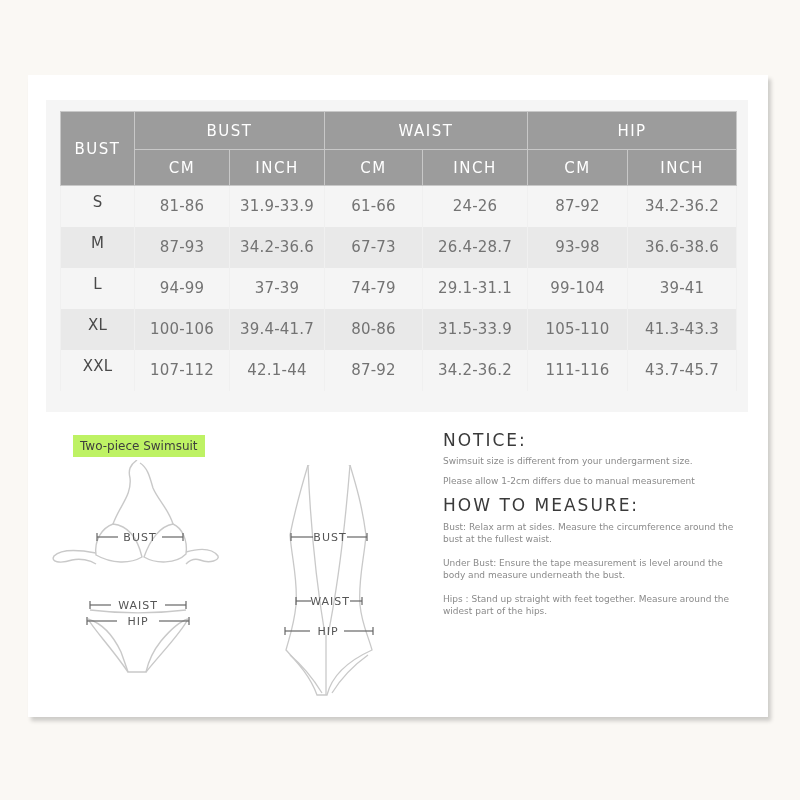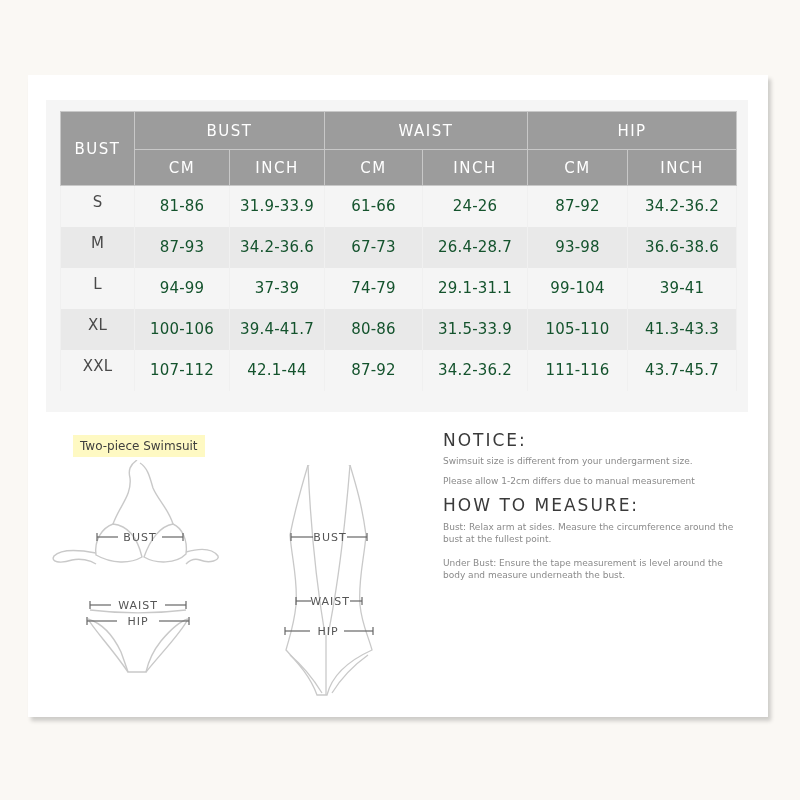--- a/index.html
+++ b/index.html
@@ -34,36 +34,36 @@
       color: #ffffff;
       font-weight: normal;
       letter-spacing: 1.5px;
       font-size: 15px;
       border: 1px solid #c8c8c8;
       text-align: center;
     }
     .size-table thead tr.group th { height: 38px; }
     .size-table thead tr.units th { height: 36px; }
     .size-table td {
-      color: #14532d;
+      color: #737373;
       font-size: 15px;
       text-align: center;
       height: 41px;
       border-left: 1px solid #f0f0f0;
       border-right: 1px solid #f0f0f0;
       letter-spacing: 0.2px;
     }
     .size-table td.size-cell { padding-bottom: 8px; color: #4a4a4a; }
     .size-table tr.row-shaded td { background: #e9e9e9; }
     .size-table tr.row-plain td { background: #f5f5f5; }
 
     
     .label-tag {
       position: absolute;
-      background: #fef9c3;
+      background: #bef264;
       color: #3e3e3e;
       font-size: 12px;
       padding: 4px 7px;
       white-space: nowrap;
     }
     .diagram { position: absolute; }
     .diagram svg { display: block; }
     .measure-text {
       font-family: "DejaVu Sans", sans-serif;
       font-size: 11px;
@@ -253,17 +253,18 @@
       <text class="measure-text" x="48" y="170" text-anchor="middle">HIP</text>
     </svg>
   </div>
 
   <div class="notice">
     <h2>NOTICE:</h2>
     <p class="line">Swimsuit size is different from your undergarment size.</p>
     <p class="line">Please allow 1-2cm differs due to manual measurement</p>
     <div class="howto">
       <h2>HOW TO MEASURE:</h2>
-      <p class="para">Bust: Relax arm at sides. Measure the circumference around the bust at the fullest point.</p>
+      <p class="para">Bust: Relax arm at sides. Measure the circumference around the bust at the fullest waist.</p>
       <p class="para">Under Bust: Ensure the tape measurement is level around the body and measure underneath the bust.</p>
+      <p class="para">Hips : Stand up straight with feet together. Measure around the widest part of the hips.</p>
     </div>
   </div>
 </div>
 
 </body></html>

